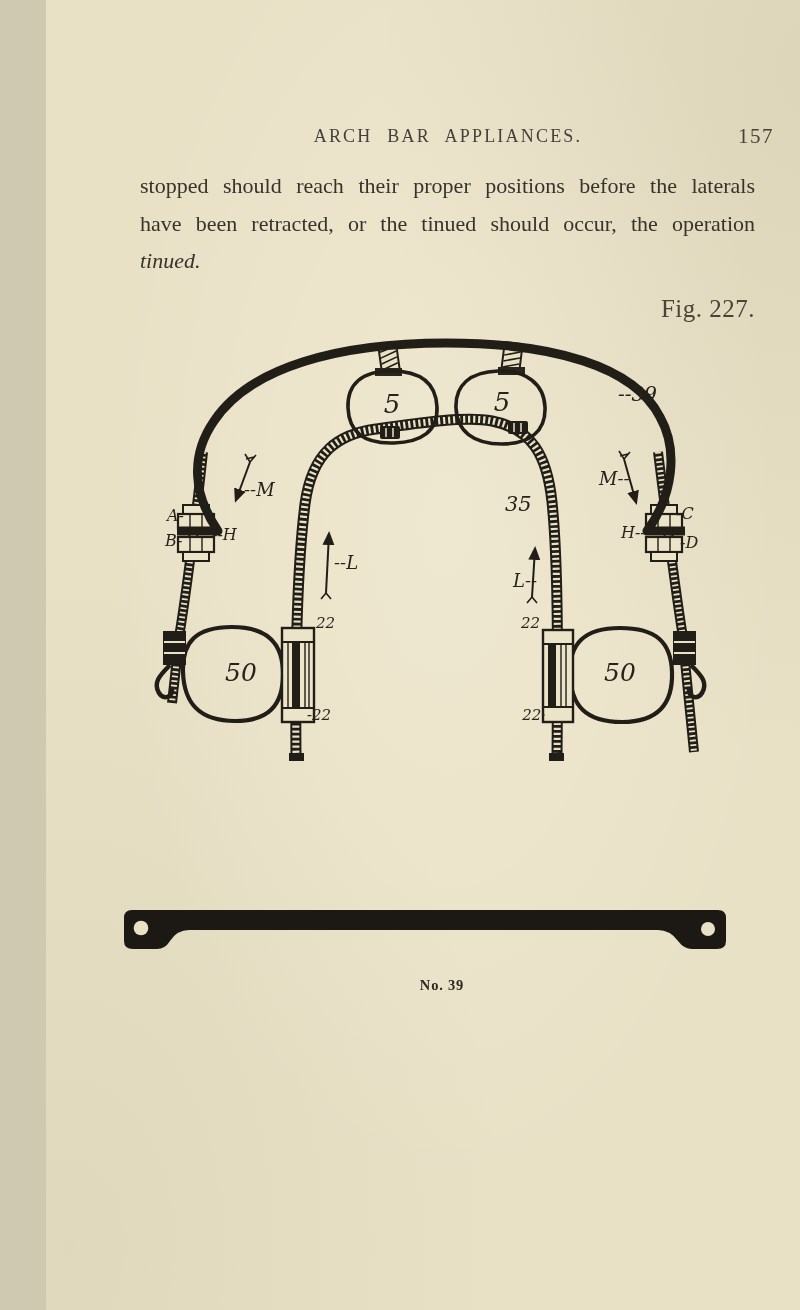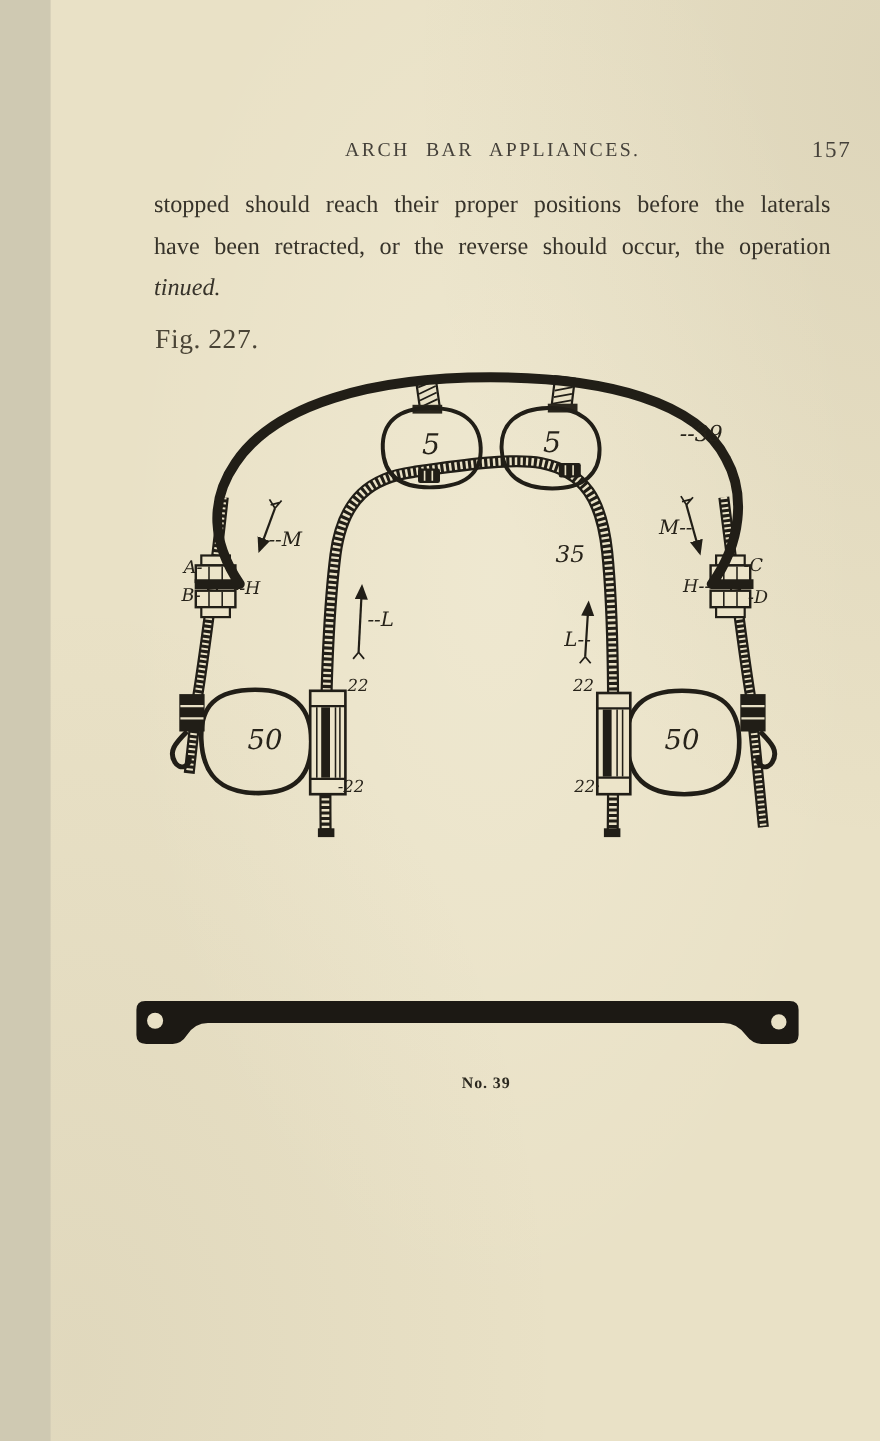--- a/index.html
+++ b/index.html
@@ -22,21 +22,21 @@
     position:absolute;top:124px;left:670px;width:58px;text-align:right;
     font-size:21px;letter-spacing:1.5px;color:#45413a;
   }
   .para{
     position:absolute;top:167px;left:94px;width:615px;
     font-size:22px;line-height:37.5px;color:#37332a;
   }
   .para .jl{text-align:justify;text-align-last:justify;}
   .para .ll{text-align:left;font-style:italic;}
   .figcap{
-    position:absolute;text-align:left;font-size:25px;color:#4a4436;letter-spacing:.5px;
+    position:absolute;text-align:right;font-size:25px;color:#4a4436;letter-spacing:.5px;
   }
   #cap227{top:295px;left:95px;width:614px;}
   #cap228{top:861px;left:0px;width:774px;}
   #no39{
     position:absolute;top:977px;left:16px;width:760px;text-align:center;
     font-size:14.5px;font-weight:bold;letter-spacing:.8px;color:#2c2920;
   }
   svg{position:absolute;left:0;}
   #fig227{top:330px;}
   #fig228{top:898px;}
@@ -46,21 +46,21 @@
 </head>
 <body>
 
 <div id="page">
 
   <div class="hdr-title">ARCH BAR APPLIANCES.</div>
   <div class="hdr-page">157</div>
 
   <div class="para">
     <div class="jl">stopped should reach their proper positions before the laterals</div>
-    <div class="jl">have been retracted, or the reverse should occur, the operation</div>
+    <div class="jl">have been retracted, or the tinued should occur, the operation</div>
     <div class="ll">tinued.</div>
   </div>
 
   <div id="cap227" class="figcap">Fig. 227.</div>
 
   <svg id="fig227" width="800" height="468" viewBox="0 330 800 468">
     <defs>
       <marker id="ah" orient="auto" markerWidth="9" markerHeight="9" refX="5.5" refY="3">
         <path d="M0,0 L7,3 L0,6 Z" fill="#211e17"></path>
       </marker>

